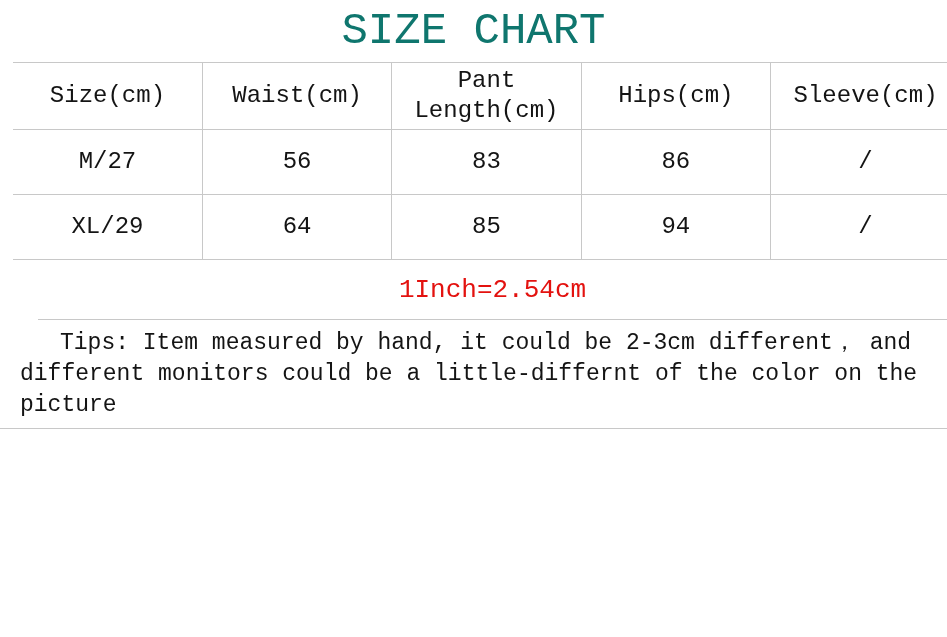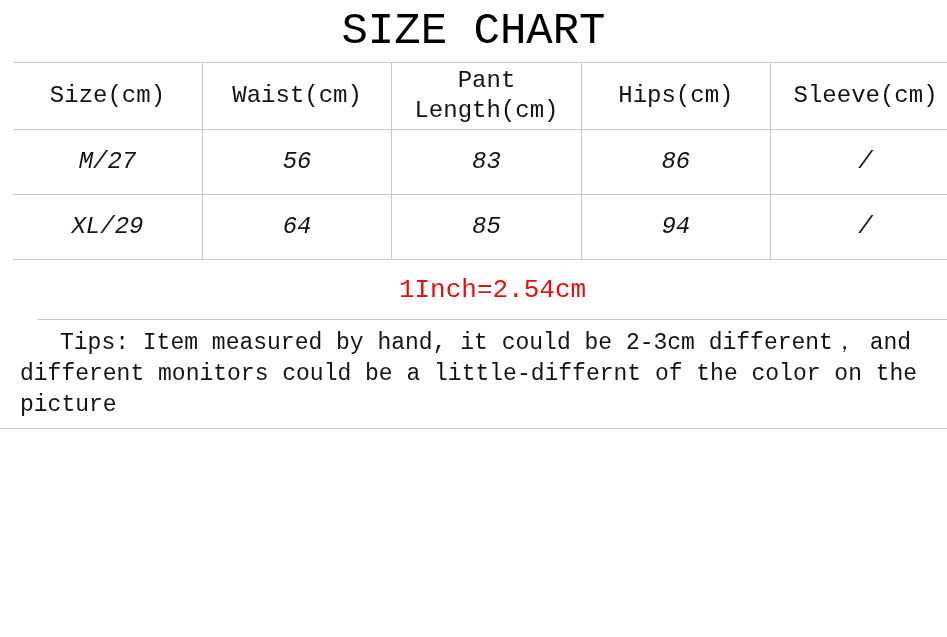--- a/index.html
+++ b/index.html
@@ -11,21 +11,21 @@
     color: #141414;
     overflow: hidden;
   }
   .page { width: 947px; height: 637px; }
 
   .title {
     height: 62px;
     display: flex; align-items: center; justify-content: center;
     font-size: 44px;
     letter-spacing: 0px;
-    color: #000000;
+    color: #0f766e;
     white-space: pre;
   }
 
   table.size-table {
     width: 947px;
     border-collapse: collapse;
     table-layout: fixed;
   }
   table.size-table th, table.size-table td {
     border-top: 1px solid #c8c8c8;
@@ -33,21 +33,21 @@
     text-align: center;
     vertical-align: middle;
     font-size: 24px;
     padding: 0 10px;
     line-height: 1.25;
   }
   table.size-table th + th, table.size-table td + td {
     border-left: 1px solid #c8c8c8;
   }
   table.size-table tr.header-row th { height: 67px; }
-  table.size-table tr.data-row td { height: 65px; font-style: italic; }
+  table.size-table tr.data-row td { height: 65px; }
   table.size-table { border-bottom: 1px solid #c8c8c8; margin-left: 13px; }
 
   .unit-note {
     height: 60px;
     display: flex; align-items: center; justify-content: center;
     color: #e3120f;
     font-size: 26px;
     border-bottom: 1px solid #c8c8c8;
     margin-left: 38px;
   }

